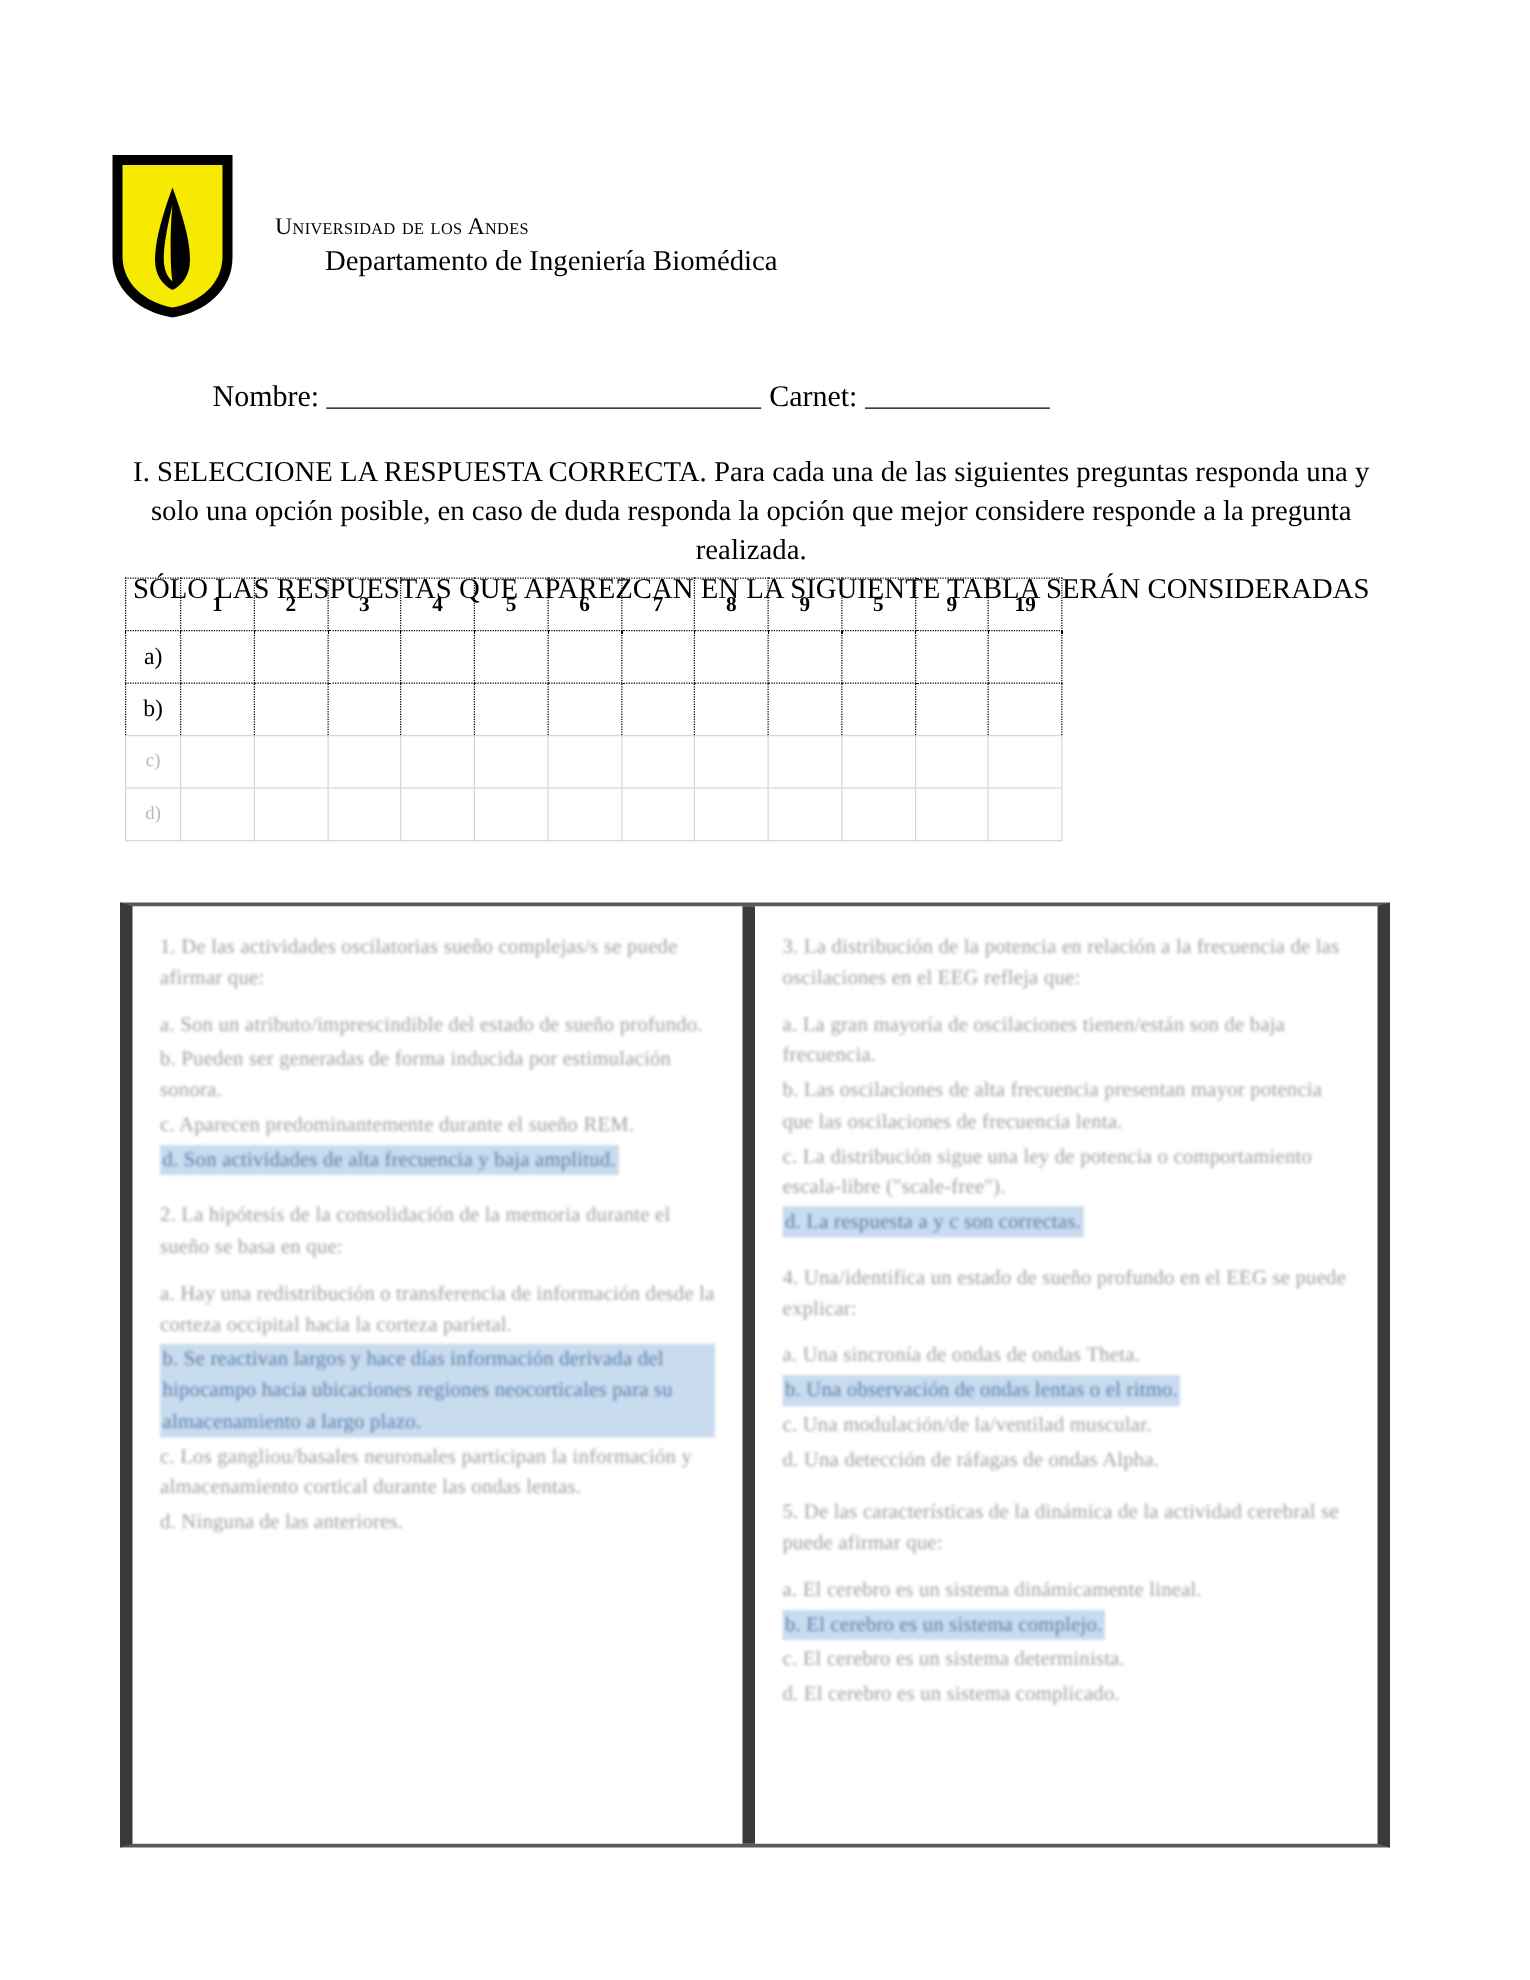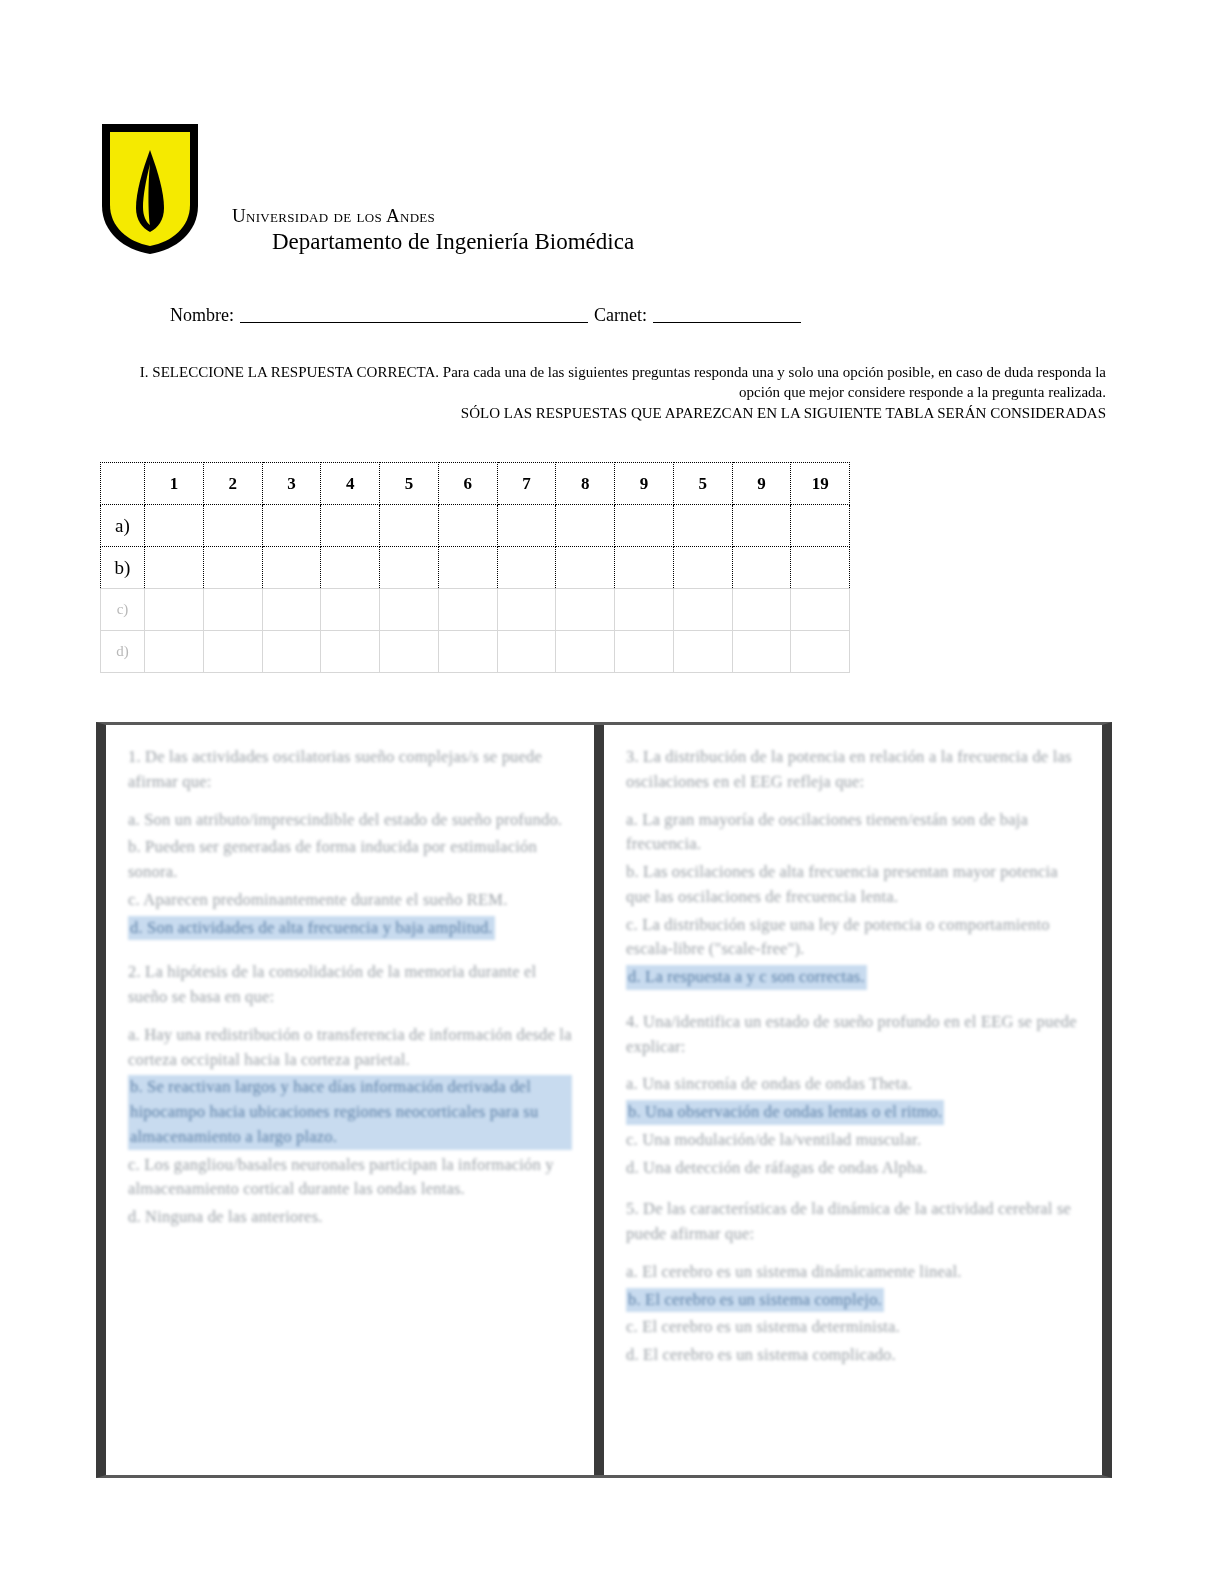--- a/index.html
+++ b/index.html
@@ -18,24 +18,24 @@
   .page {
     position: relative;
     width: 1224px;
     height: 1584px;
     box-sizing: border-box;
   }
 
   
   .header {
     position: absolute;
-    left: 96px;
+    left: 84px;
     top: 120px;
     display: flex;
-    align-items: flex-end;
+    align-items: center;
   }
   .crest {
     width: 108px;
     height: 138px;
     margin-right: 28px;
     flex: none;
   }
   .header-text {
     padding-top: 16px;
   }
@@ -56,21 +56,21 @@
     font-size: 23px;
     line-height: 1.33;
     white-space: nowrap;
   }
 
   
   .name-row {
     position: absolute;
     left: 170px;
     top: 305px;
-    font-size: 18px;
+    font-size: 24px;
     white-space: nowrap;
   }
   .name-row .blank-long {
     display: inline-block;
     width: 348px;
     border-bottom: 1.5px solid #000;
     margin: 0 6px -2px 6px;
     height: 17px;
   }
   .name-row .blank-short {
@@ -80,23 +80,23 @@
     margin: 0 4px -2px 6px;
     height: 17px;
   }
 
   
   .instructions {
     position: absolute;
     left: 96px;
     top: 362px;
     width: 1010px;
-    font-size: 15px;
+    font-size: 23px;
     line-height: 1.35;
-    text-align: right;
+    text-align: center;
   }
   .instructions p { margin: 0; }
 
   
   .answer-table-wrap {
     position: absolute;
     left: 100px;
     top: 462px;
     width: 750px;
   }

